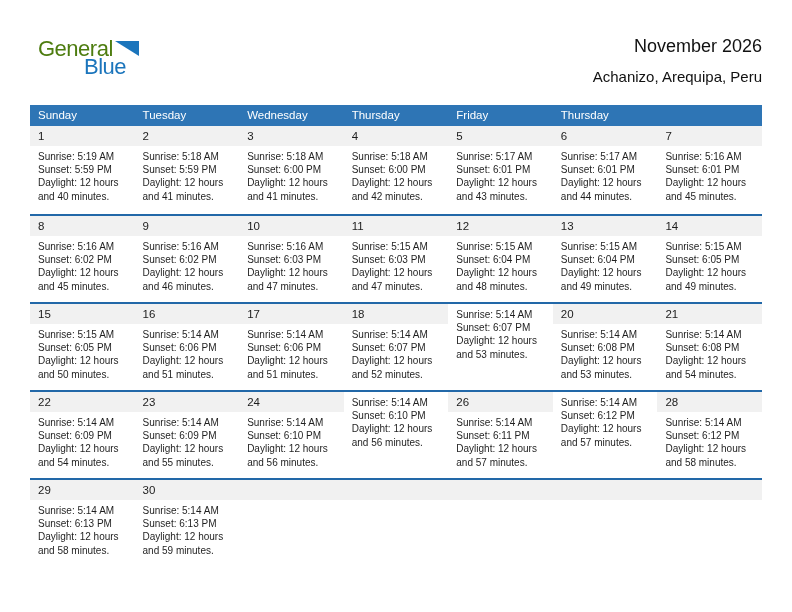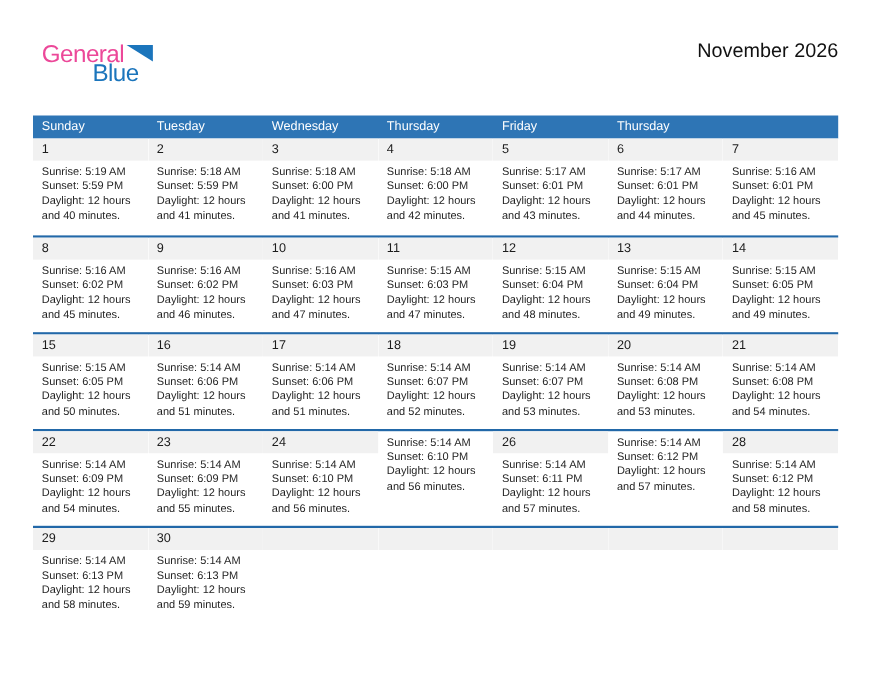--- a/index.html
+++ b/index.html
@@ -9,21 +9,21 @@
     --logo-blue:#1B75BC;
     --text:#222;
   }
   *{margin:0;padding:0;box-sizing:border-box;}
   html,body{width:792px;height:612px;background:#fff;overflow:hidden;}
   body{font-family:"Liberation Sans","DejaVu Sans",sans-serif;color:var(--text);position:relative;}
 
   
   .logo{position:absolute;left:38px;top:38px;line-height:1;}
   .logo-line1{display:flex;align-items:flex-start;}
-  .logo-word1{font-size:22px;color:#ec4899;letter-spacing:-0.5px;}
+  .logo-word1{font-size:22px;color:#4d7c0f;letter-spacing:-0.5px;}
   .logo-tri{width:0;height:0;border-top:15px solid var(--logo-blue);border-left:24px solid transparent;margin-left:2px;margin-top:3px;}
   .logo-word2{font-size:22px;color:var(--logo-blue);letter-spacing:-0.5px;margin-left:46px;margin-top:-4px;}
 
   .titles{position:absolute;right:30px;top:36px;text-align:right;}
   .page-title{font-size:18px;font-weight:400;color:#111;}
   .page-subtitle{font-size:15px;font-weight:400;color:#111;margin-top:11px;}
 
   
   .calendar{position:absolute;left:30px;top:105px;width:732px;}
   .weekday-row{display:grid;grid-template-columns:repeat(7,1fr);background:var(--header-bg);height:21px;}
@@ -42,20 +42,21 @@
 <div class="logo">
   <div class="logo-line1">
     <span class="logo-word1">General</span>
     <span class="logo-tri"></span>
   </div>
   <div class="logo-word2">Blue</div>
 </div>
 
 <div class="titles">
   <div class="page-title">November 2026</div>
+  <div class="page-subtitle">Achanizo, Arequipa, Peru</div>
 </div>
 
 <div class="calendar">
   <div class="weekday-row" id="weekday-row">
       <div class="weekday-cell">Sunday</div>
       <div class="weekday-cell">Tuesday</div>
       <div class="weekday-cell">Wednesday</div>
       <div class="weekday-cell">Thursday</div>
       <div class="weekday-cell">Friday</div>
       <div class="weekday-cell">Thursday</div>
@@ -222,21 +223,20 @@
         <div class="day-cell">
           <div class="day-band">18</div>
           <div class="day-details">
             <div>Sunrise: 5:14 AM</div>
             <div>Sunset: 6:07 PM</div>
             <div>Daylight: 12 hours</div>
             <div>and 52 minutes.</div>
           </div>
         </div>
         <div class="day-cell">
-          <div class="day-band">19</div>
           <div class="day-details">
             <div>Sunrise: 5:14 AM</div>
             <div>Sunset: 6:07 PM</div>
             <div>Daylight: 12 hours</div>
             <div>and 53 minutes.</div>
           </div>
         </div>
         <div class="day-cell">
           <div class="day-band">20</div>
           <div class="day-details">

